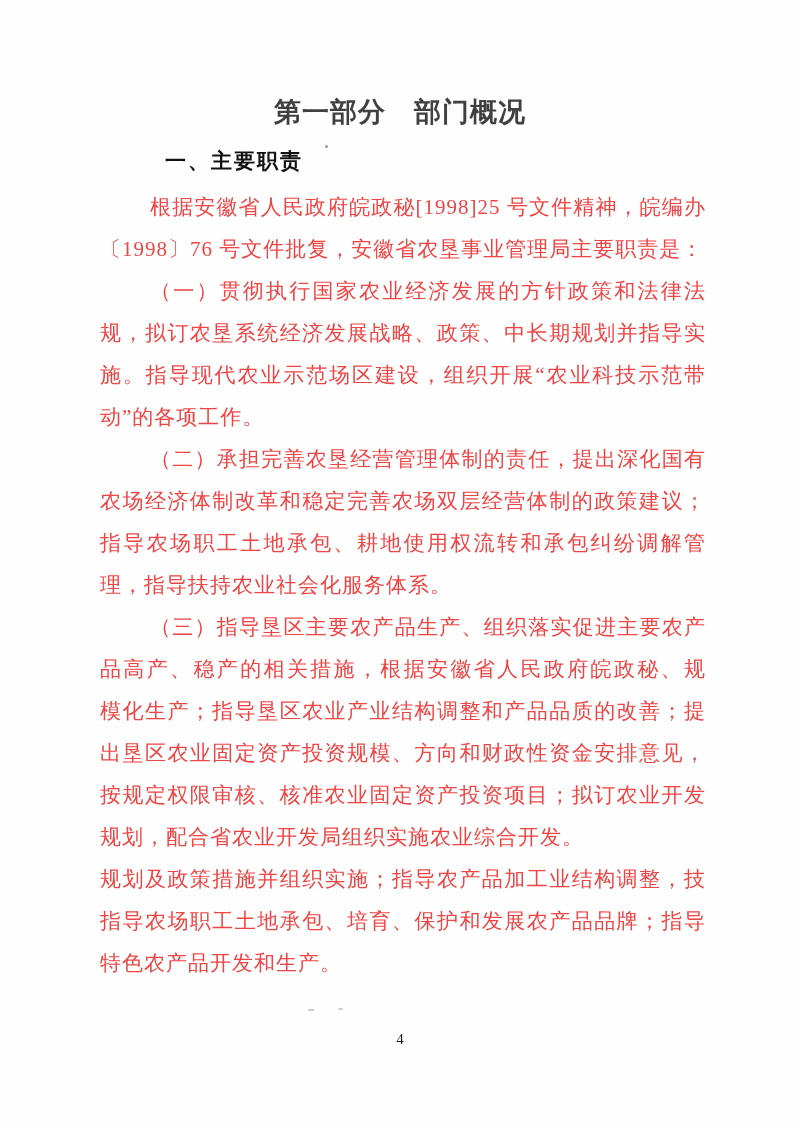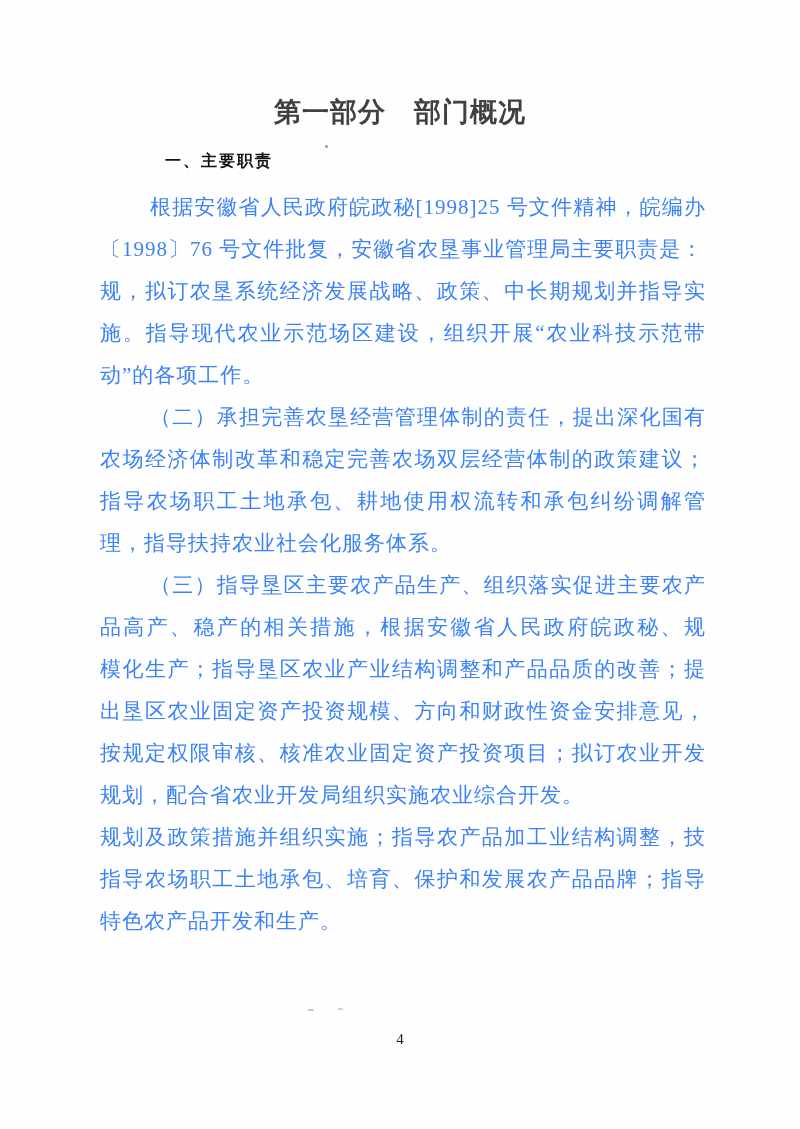--- a/index.html
+++ b/index.html
@@ -30,34 +30,34 @@
     letter-spacing: 1px;
     color: #404040;
   }
   .section-heading {
     position: absolute;
     top: 146px;
     left: 165px;
     margin: 0;
     font-family: "Liberation Sans", "DejaVu Sans", sans-serif;
     font-weight: bold;
-    font-size: 16px;
+    font-size: 21px;
     line-height: 30px;
     letter-spacing: 2px;
     color: #111111;
   }
   .body-text {
     position: absolute;
     top: 186px;
     left: 100px;
     width: 606px;
     font-size: 21px;
     line-height: 42px;
     letter-spacing: 1px;
-    color: #3b82f6;
+    color: #ef4444;
   }
   .paragraph {
     margin: 0;
   }
   .line {
     text-align: justify;
     text-align-last: justify;
     height: 42px;
     overflow: hidden;
   }
@@ -93,20 +93,21 @@
   <h1 class="doc-title">第一部分　部门概况</h1>
 
   <h2 class="section-heading">一、主要职责</h2>
 
   <div class="body-text" id="paragraphs">
       <div class="paragraph">
         <div class="line first">根据安徽省人民政府皖政秘[1998]25 号文件精神，皖编办</div>
         <div class="line last">〔1998〕76 号文件批复，安徽省农垦事业管理局主要职责是：</div>
       </div>
       <div class="paragraph">
+        <div class="line first">（一）贯彻执行国家农业经济发展的方针政策和法律法</div>
         <div class="line">规，拟订农垦系统经济发展战略、政策、中长期规划并指导实</div>
         <div class="line">施。指导现代农业示范场区建设，组织开展“农业科技示范带</div>
         <div class="line last">动”的各项工作。</div>
       </div>
       <div class="paragraph">
         <div class="line first">（二）承担完善农垦经营管理体制的责任，提出深化国有</div>
         <div class="line">农场经济体制改革和稳定完善农场双层经营体制的政策建议；</div>
         <div class="line">指导农场职工土地承包、耕地使用权流转和承包纠纷调解管</div>
         <div class="line last">理，指导扶持农业社会化服务体系。</div>
       </div>

